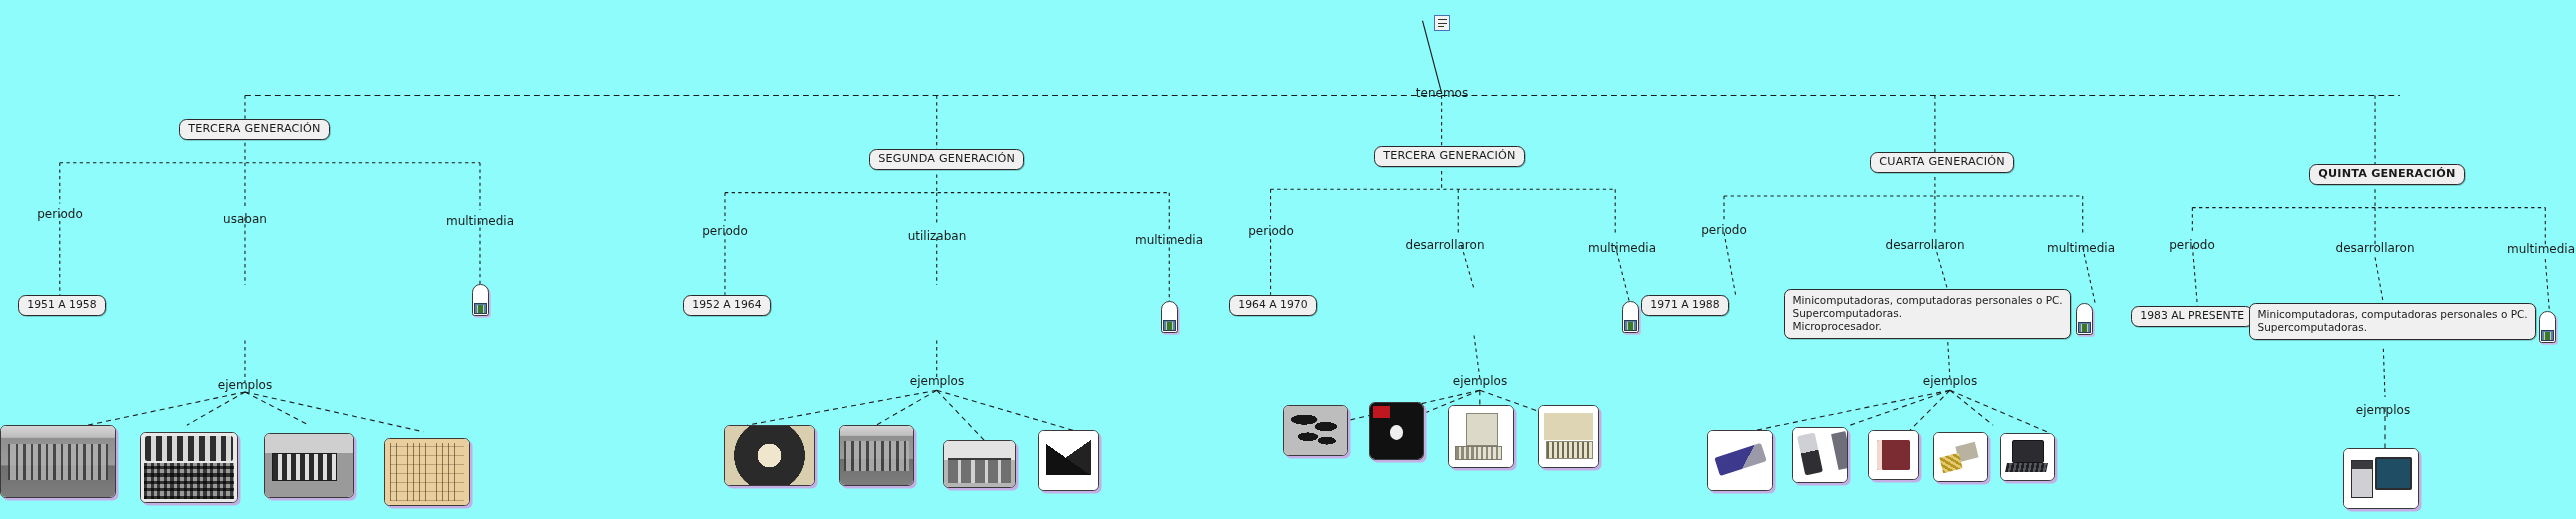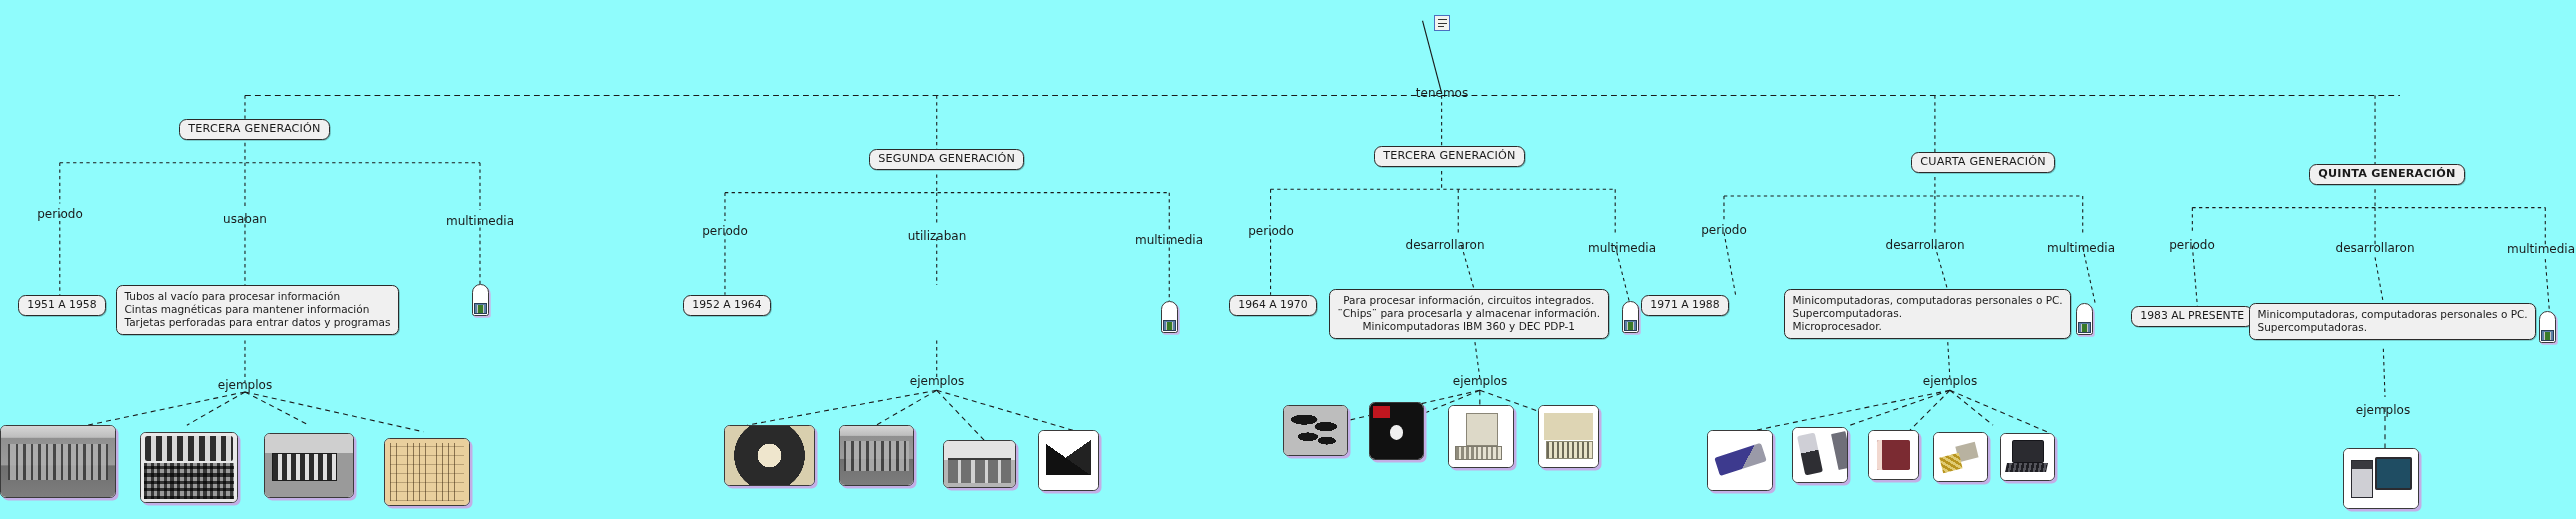--- a/index.html
+++ b/index.html
@@ -384,25 +384,20 @@
     <span>TERCERA GENERACIÓN</span>
   </div>
   <div class="elabel" style="left:60px;top:207px;">periodo</div>
   <div class="elabel" style="left:245px;top:212px;">usaban</div>
   <div class="elabel" style="left:480px;top:214px;">multimedia</div>
 
   <div class="node pill period" style="left:18px;top:295px;">
     <span>1951 A 1958</span>
   </div>
 
-  <div class="node textbox" style="left:116px;top:285px;">
-    <div>Tubos al vacío para procesar información</div>
-    <div>Cintas magnéticas para mantener información</div>
-    <div>Tarjetas perforadas para entrar datos y programas</div>
-  </div>
 
   <div class="mm" style="left:472px;top:284px;">
     <div class="film">
         <span class="strip"></span>
       </div>
   </div>
 
   <div class="elabel" style="left:245px;top:378px;">ejemplos</div>
 
   <div class="thumb" style="left:0px;top:425px;width:116px;height:73px;">
@@ -455,25 +450,20 @@
     <span>TERCERA GENERACIÓN</span>
   </div>
   <div class="elabel" style="left:1271px;top:224px;">periodo</div>
   <div class="elabel" style="left:1445px;top:238px;">desarrollaron</div>
   <div class="elabel" style="left:1622px;top:241px;">multimedia</div>
 
   <div class="node pill period" style="left:1229px;top:295px;">
     <span>1964 A 1970</span>
   </div>
 
-  <div class="node textbox centered" style="left:1329px;top:289px;">
-    <div>Para procesar información, circuitos integrados.</div>
-    <div>¨Chips¨ para procesarla y almacenar información.</div>
-    <div>Minicomputadoras IBM 360 y DEC PDP-1</div>
-  </div>
 
   <div class="mm" style="left:1622px;top:301px;">
     <div class="film">
         <span class="strip"></span>
       </div>
   </div>
 
   <div class="elabel" style="left:1480px;top:374px;">ejemplos</div>
 
   <div class="thumb" style="left:1283px;top:405px;width:65px;height:51px;">
@@ -482,21 +472,21 @@
   <div class="thumb" style="left:1369px;top:402px;width:55px;height:58px;">
       <div class="inner art-floppy"></div>
     </div>
   <div class="thumb" style="left:1448px;top:405px;width:66px;height:63px;">
       <div class="inner art-pc"></div>
     </div>
   <div class="thumb" style="left:1538px;top:405px;width:61px;height:63px;">
       <div class="inner art-portable"></div>
     </div>
 
-  <div class="node pill gen" style="left:1870px;top:152px;margin-left:41px;">
+  <div class="node pill gen" style="left:1870px;top:152px;">
     <span>CUARTA GENERACIÓN</span>
   </div>
   <div class="elabel" style="left:1724px;top:223px;">periodo</div>
   <div class="elabel" style="left:1925px;top:238px;">desarrollaron</div>
   <div class="elabel" style="left:2081px;top:241px;">multimedia</div>
 
   <div class="node pill period" style="left:1641px;top:295px;text-align:right;">
     <span>1971 A 1988</span>
   </div>
 

